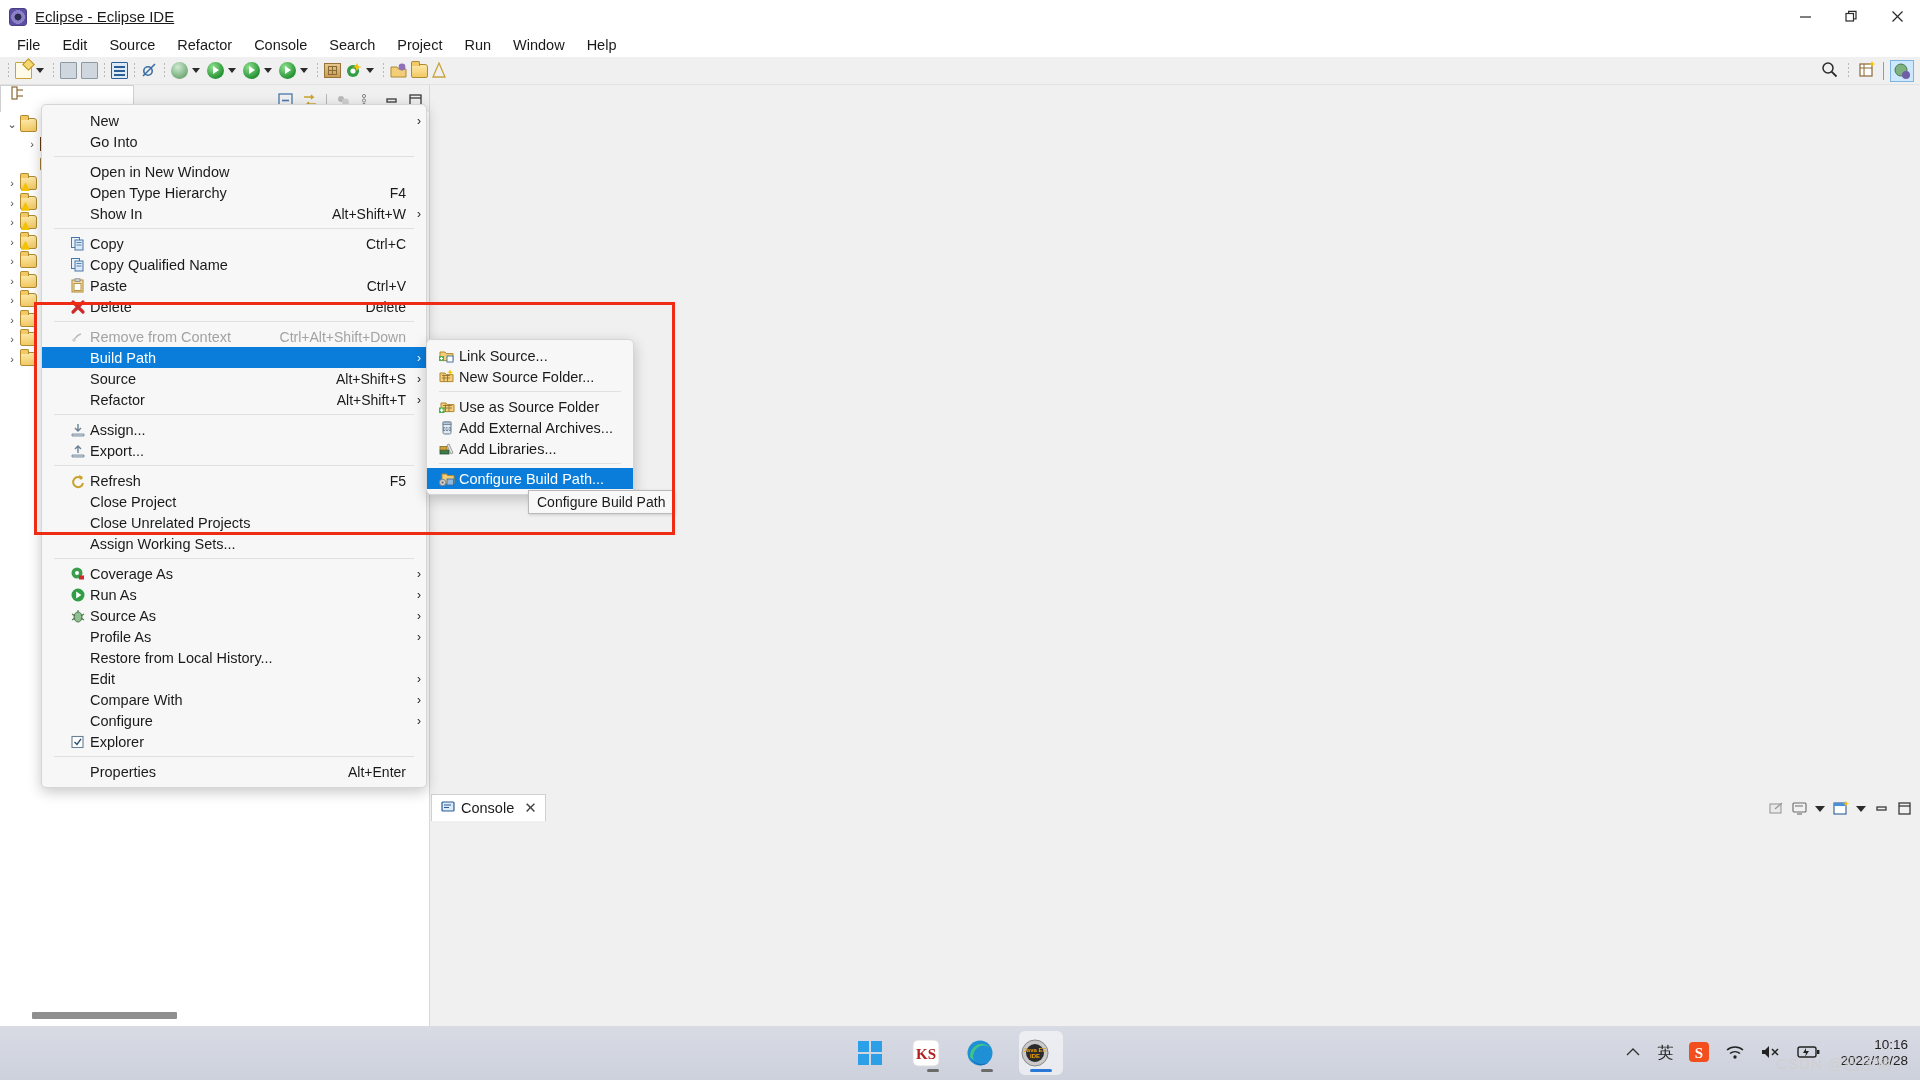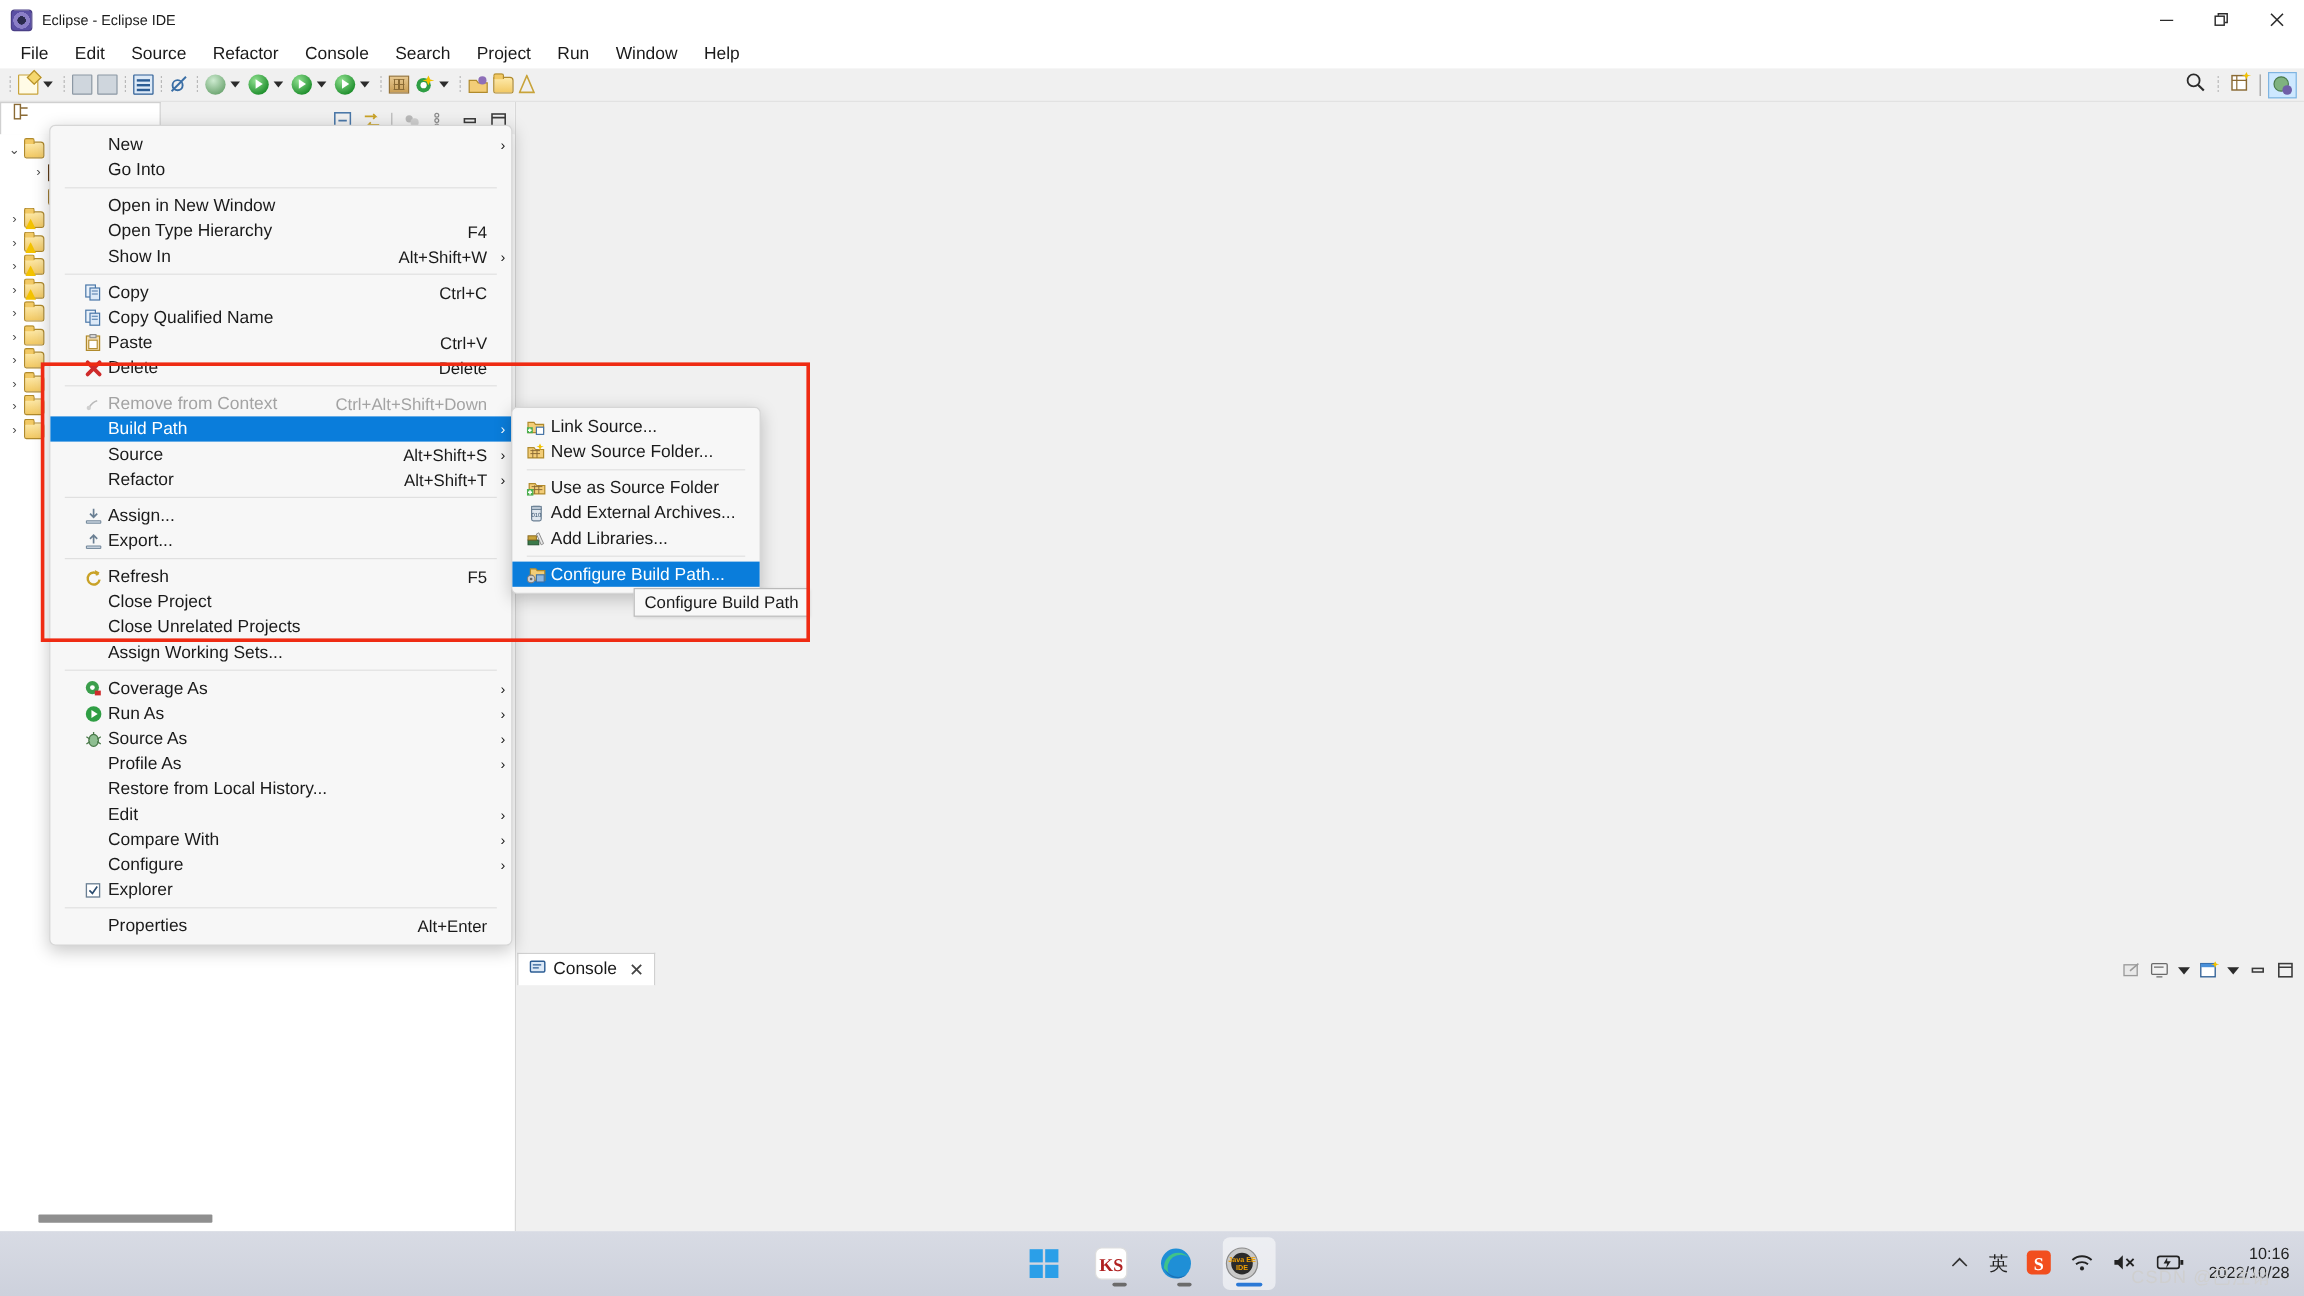--- a/index.html
+++ b/index.html
@@ -18,21 +18,21 @@
     display:flex; align-items:center;
     background:#ffffff;
     position:relative;
   }
   #titlebar .app-icon {
     width:18px;height:18px;margin-left:9px;margin-right:8px;
     border-radius:3px;
     background: radial-gradient(circle at 50% 50%, #2b2b4e 0 30%, #8b7fc7 32% 60%, #5a4fa3 62% 100%);
     border:1px solid #4a3f86;
   }
-  #titlebar .title-text { font-size:12px; color:#1a1a1a; }
+  #titlebar .title-text { font-size:15px; color:#1a1a1a;text-decoration:underline; }
   .win-controls { position:absolute; right:0; top:0; height:33px; display:flex; }
   .win-btn { width:46px; height:33px; display:flex; align-items:center; justify-content:center;
              font-size:15px; color:#3a3a3a; }
   .win-btn svg { display:block; }
 
   
   #menubar { height:24px; display:flex; align-items:center; padding-left:6px; background:#ffffff; }
   #menubar .mi { padding:2px 11px; font-size:14.5px; color:#1a1a1a; line-height:20px; }
 
   

